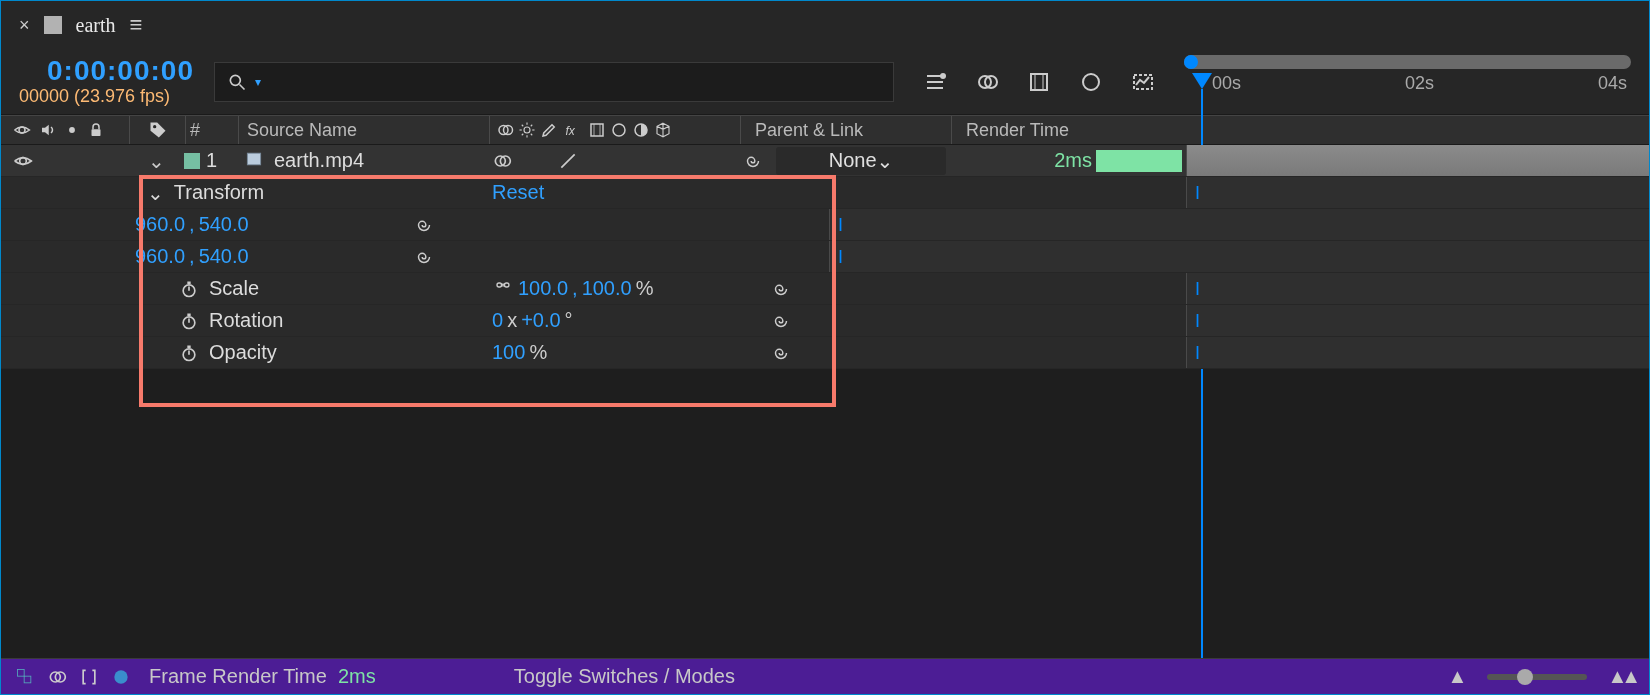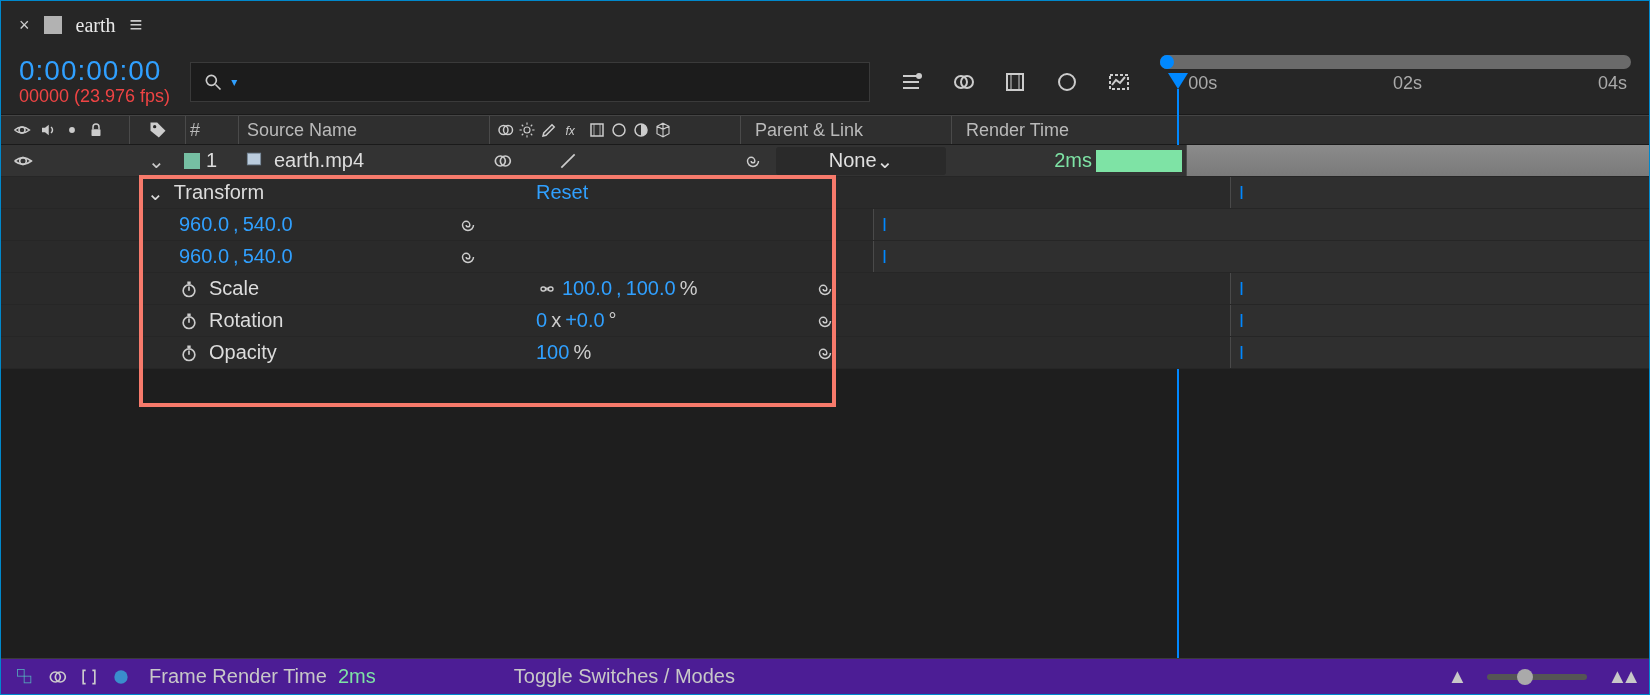--- a/index.html
+++ b/index.html
@@ -8,22 +8,22 @@
   
   .tabbar { display: flex; align-items: center; height: 48px; background: #262626; padding: 0 18px; gap: 14px; font-size: 20px; }
   .close-x { color: #cccccc; font-size: 18px; cursor: pointer; }
   .tab-swatch { width: 18px; height: 18px; background: #b2b2b2; }
   .comp-name { color: #e8e8e8; font-weight: 500; font-family: Liberation Serif, serif; }
   .panel-menu { color: #cccccc; font-size: 22px; }
 
   
   .headerrow { display: flex; align-items: center; height: 66px; background: #262626; padding: 0 18px; gap: 20px; border-bottom: 1px solid #1a1a1a; }
   .timecode-block { display: flex; flex-direction: column; line-height: 1.1; }
-  .timecode { color: #30a0ff; font-size: 28px; font-weight: 400; letter-spacing: 1px; }
-  .frameinfo { color: #ef4444; font-size: 18px; }
+  .timecode { color: #30a0ff; font-size: 28px; font-weight: 700; letter-spacing: 1px; margin-left: 28px; }
+  .frameinfo { color: #fdba74; font-size: 18px; }
   .searchbox { display: flex; align-items: center; background: #1c1c1c; border: 1px solid #3a3a3a; height: 40px; flex: 0 0 680px; padding: 0 12px; gap: 8px; }
   .searchbox svg { width: 20px; height: 20px; }
   .searchbox span.caret { color: #30a0ff; font-size: 12px; }
   .tool-icons { display: flex; gap: 26px; align-items: center; padding: 0 8px; }
   .tool-icons .ico { width: 26px; height: 26px; display: flex; align-items: center; justify-content: center; }
 
   .ruler-area { flex: 1; height: 100%; position: relative; background: #262626; }
   .ruler-scroll { position: absolute; top: 6px; left: 0; right: 0; height: 14px; background: #6a6a6a; border-radius: 7px; }
   .ruler-scroll::before { content:""; position:absolute; left:0; top:0; width:14px; height:14px; background:#0088ff; border-radius:50%; }
   .ruler-ticks { position: absolute; top: 24px; left: 0; right: 0; height: 28px; display: flex; justify-content: space-between; color: #aaa; font-size: 18px; padding: 0 4px 0 28px; }
@@ -55,21 +55,21 @@
   .vals { width: 250px; display:flex; align-items:center; gap:8px; padding-left:6px; }
   .parent { width: 210px; display:flex; align-items:center; gap:12px; padding-left:6px; }
   .render { width: 240px; display:flex; align-items:center; justify-content:flex-end; gap:4px; padding-right:4px; }
   .tl { flex: 1; height: 100%; position: relative; background: #2f2f2f; border-left:1px solid #4a4a4a; }
   .tl.layerbar { background: linear-gradient(#8b8b8b,#7a7a7a); }
   .tl .mark { position:absolute; left:8px; top:50%; transform:translateY(-50%); color:#0088ff; font-size:18px; }
 
   .blue { color: #30a0ff; }
   .propname { padding-left: 50px; display:flex; align-items:center; gap:10px; width: 357px; }
   .propname .stopwatch { width:20px; height:20px; }
-  .propval { width: 250px; display:flex; align-items:center; gap:4px; padding-left:6px;margin-left:44px; }
+  .propval { width: 250px; display:flex; gap:4px; padding-left:6px; }
   .propval .blue { cursor: pointer; }
   .propval .unit { color:#cccccc; }
   .propparent { width: 210px; display:flex; align-items:center; padding-left:34px; }
   .transform-row .propname { padding-left: 18px; }
 
   
   .highlight { position: absolute; border: 4px solid #f77a6b; pointer-events: none; }
 
   
   .parentsel { flex:1; background:#2a2a2a; border:none; color:#e0e0e0; font-size:20px; height:28px; display:flex; align-items:center; justify-content:center; padding:0 8px; border-radius:3px; }

